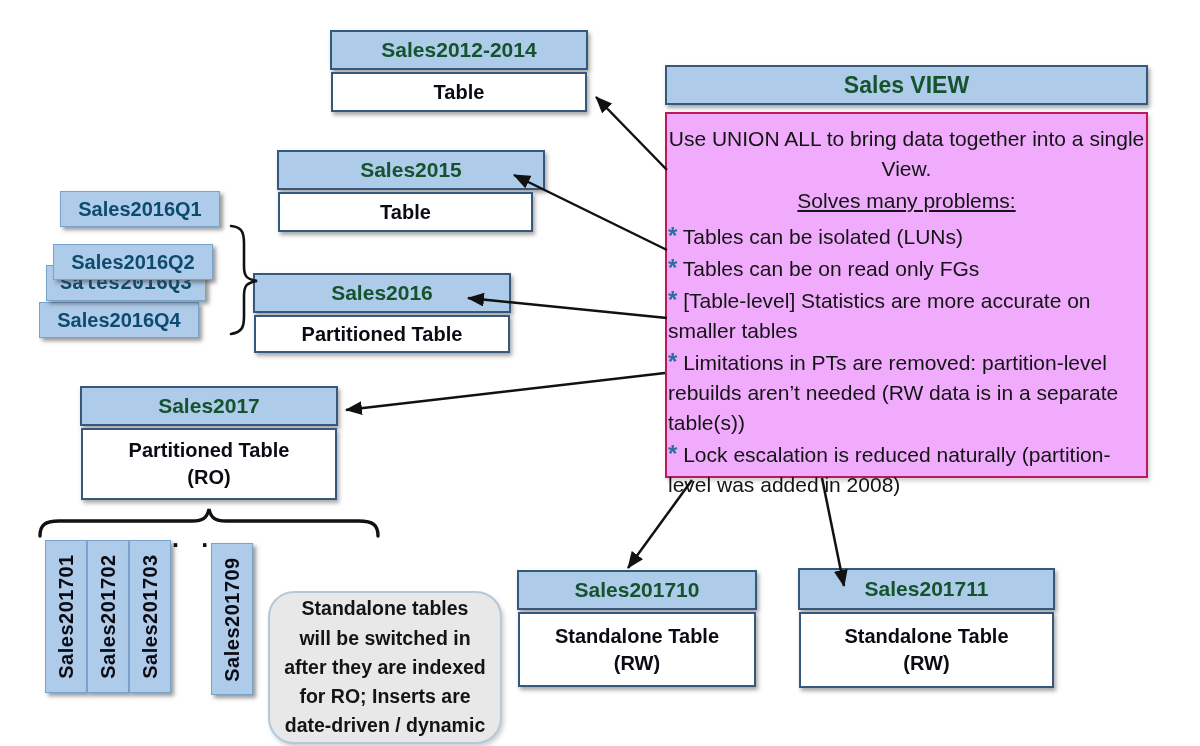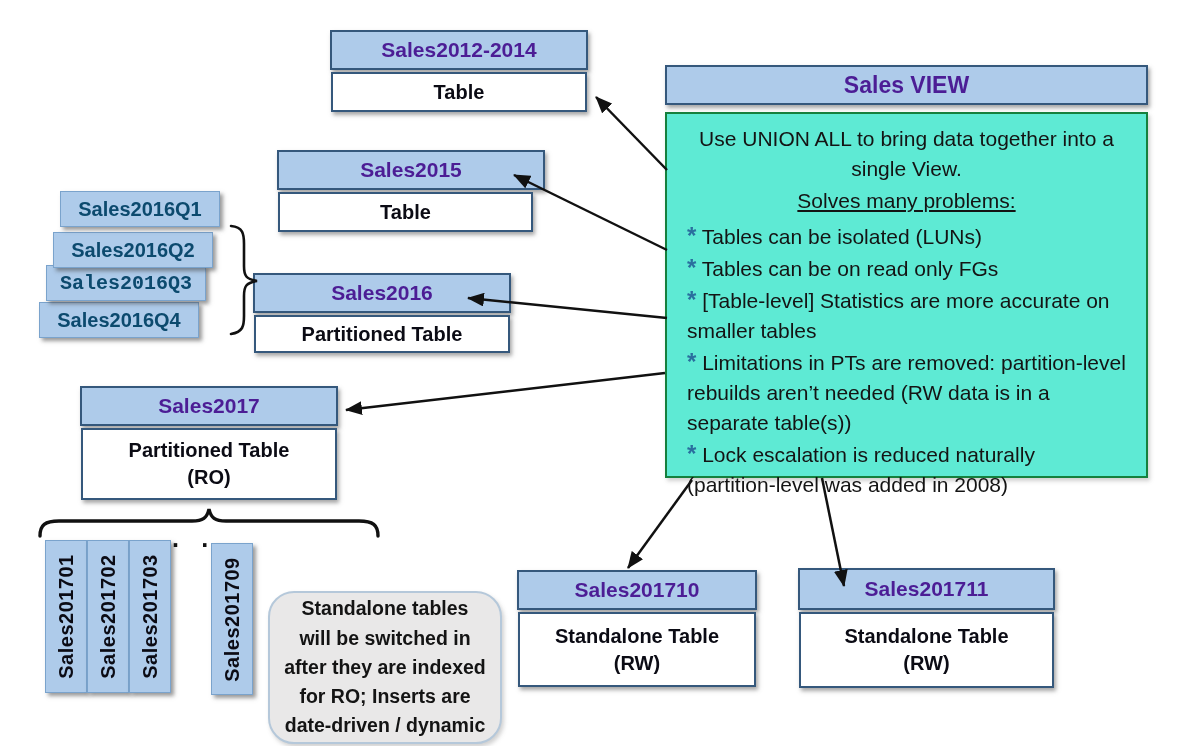--- a/index.html
+++ b/index.html
@@ -5,21 +5,21 @@
   html,body{margin:0;padding:0;background:#fff;}
   #canvas{
     position:relative;width:1200px;height:746px;background:#ffffff;overflow:hidden;
     font-family:"Liberation Sans", sans-serif;color:#111;
   }
   .abs{position:absolute;box-sizing:border-box;}
   
   .tbl-header{
     background:#aecbea;border:2px solid #35587c;
     display:flex;align-items:center;justify-content:center;
-    font-weight:700;font-size:21px;color:#4c1d95;
+    font-weight:700;font-size:21px;color:#14532d;
     box-shadow:2px 3px 4px rgba(80,80,80,.5);
   }
   
   .tbl-body{
     background:#ffffff;border:2px solid #35587c;
     display:flex;flex-direction:column;align-items:center;justify-content:center;
     font-weight:700;font-size:20px;color:#0b0b14;line-height:1.35;
     box-shadow:2px 3px 4px rgba(80,80,80,.5);text-align:center;
   }
   
@@ -34,22 +34,22 @@
     background:#aecbea;border:1.5px solid #7aa3cc;
     display:flex;align-items:center;justify-content:center;
     box-shadow:3px 3px 4px rgba(70,70,70,.55);
   }
   .mbox span{
     transform:rotate(-90deg);white-space:nowrap;
     font-weight:700;font-size:20px;color:#0b0b14;letter-spacing:.5px;
   }
   
   .panel{
-    background:#5eead4;border:2px solid #15803d;
-    padding:8px 20px;font-size:21px;line-height:1.43;color:#141414;
+    background:#f0abfc;border:2px solid #be185d;
+    padding:8px 1px;font-size:21px;line-height:1.43;color:#141414;
     box-shadow:2px 3px 4px rgba(120,120,120,.35);
   }
   .panel .centered{text-align:center;margin:2px 0;}
   .panel .subtitle{text-align:center;text-decoration:underline;margin:2px 0 6px 0;}
   .panel p.bullet{margin:2px 0;text-align:left;}
   .ast{color:#2a6f9e;font-weight:700;font-size:24px;line-height:0;}
   
   .note{
     background:#e9e8e8;border:2.5px solid #b5c8da;border-radius:26px;
     display:flex;align-items:center;justify-content:center;text-align:center;
@@ -74,21 +74,21 @@
   <div class="abs tbl-header" style="left:277px;top:150px;width:268px;height:40px;">
     <span>Sales2015</span>
   </div>
   <div class="abs tbl-body" style="left:278px;top:192px;width:255px;height:40px;">
     <span>Table</span>
   </div>
 
   <div class="abs qbox" style="left:60px;top:191px;width:160px;height:36px;z-index:4;">
     <span>Sales2016Q1</span>
   </div>
-  <div class="abs qbox" style="left:53px;top:232px;width:160px;height:36px;z-index:3;">
+  <div class="abs qbox" style="left:53px;top:244px;width:160px;height:36px;z-index:3;">
     <span>Sales2016Q2</span>
   </div>
   <div class="abs qbox" style="left:46px;top:265px;width:160px;height:36px;z-index:2;font-family:Liberation Mono, monospace;">
     <span>Sales2016Q3</span>
   </div>
   <div class="abs qbox" style="left:39px;top:302px;width:160px;height:36px;z-index:1;">
     <span>Sales2016Q4</span>
   </div>
 
   <div class="abs tbl-header" style="left:253px;top:273px;width:258px;height:40px;">

